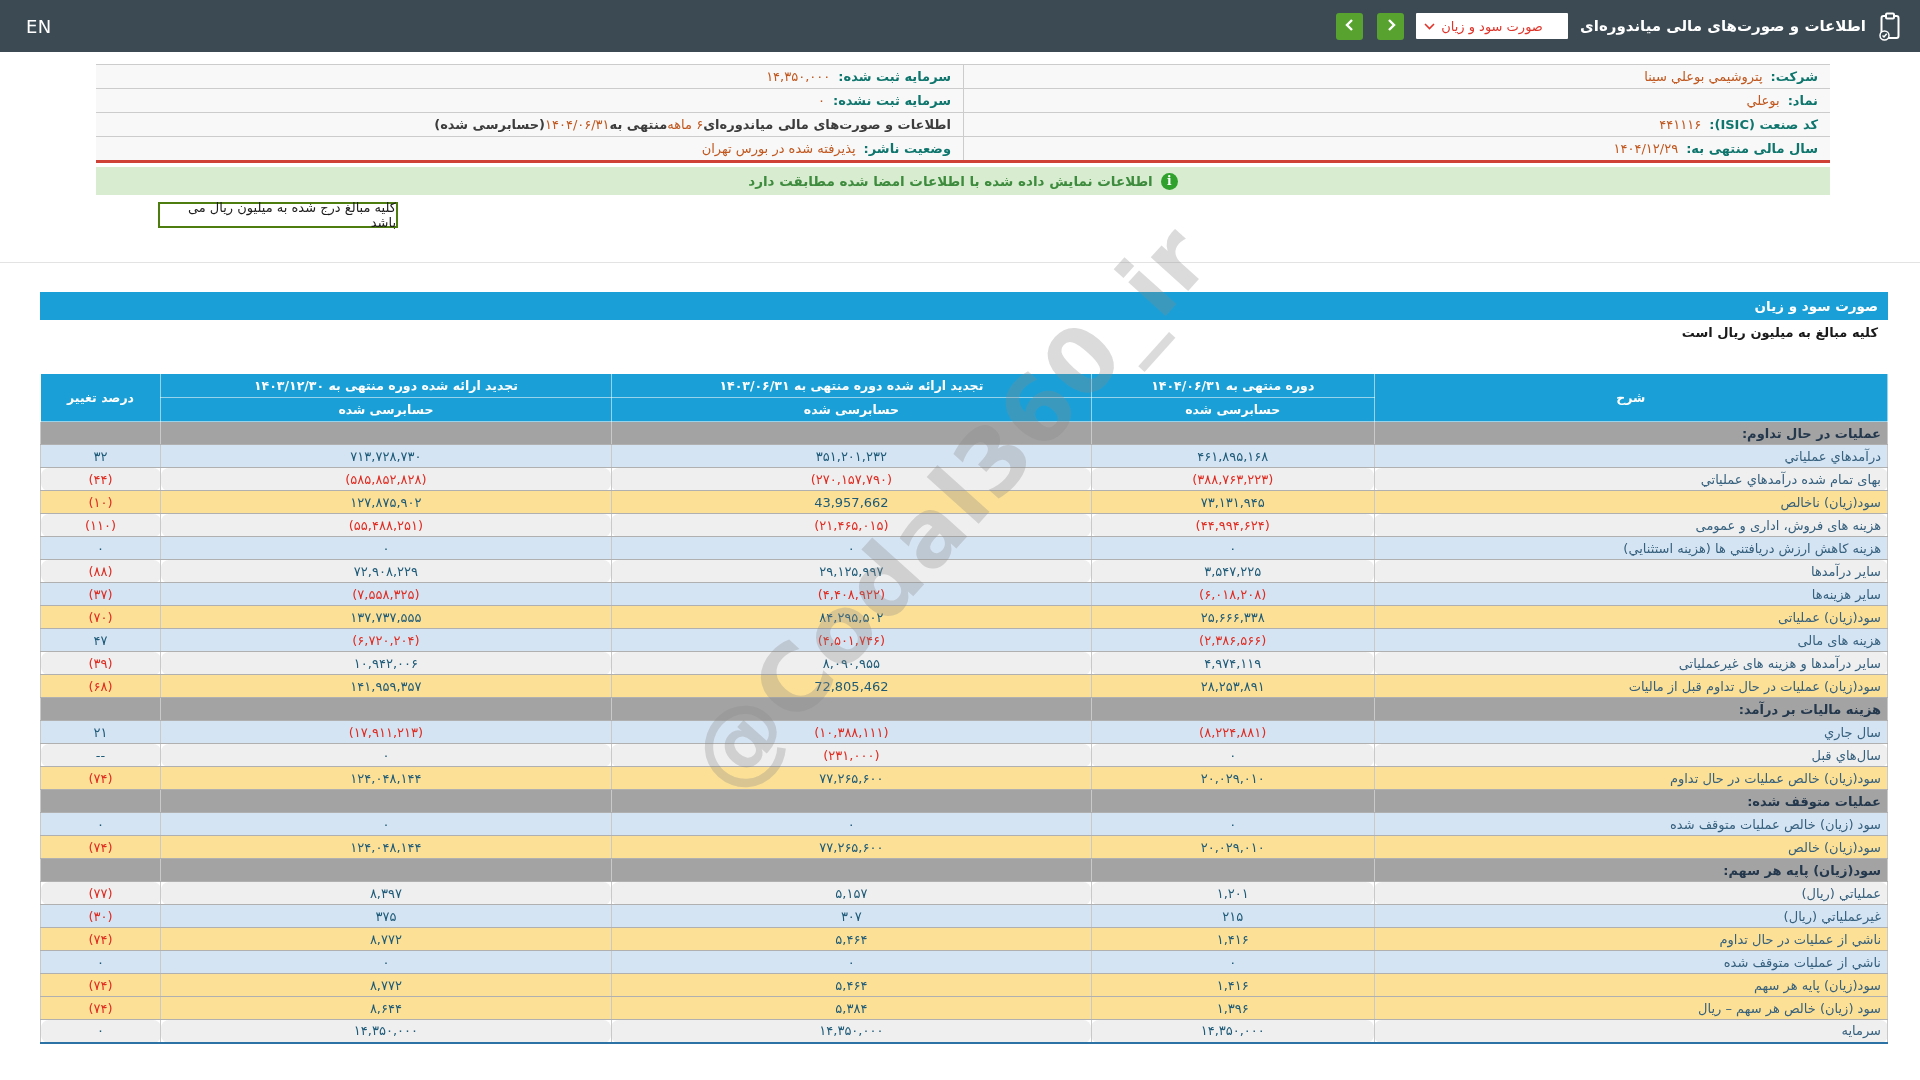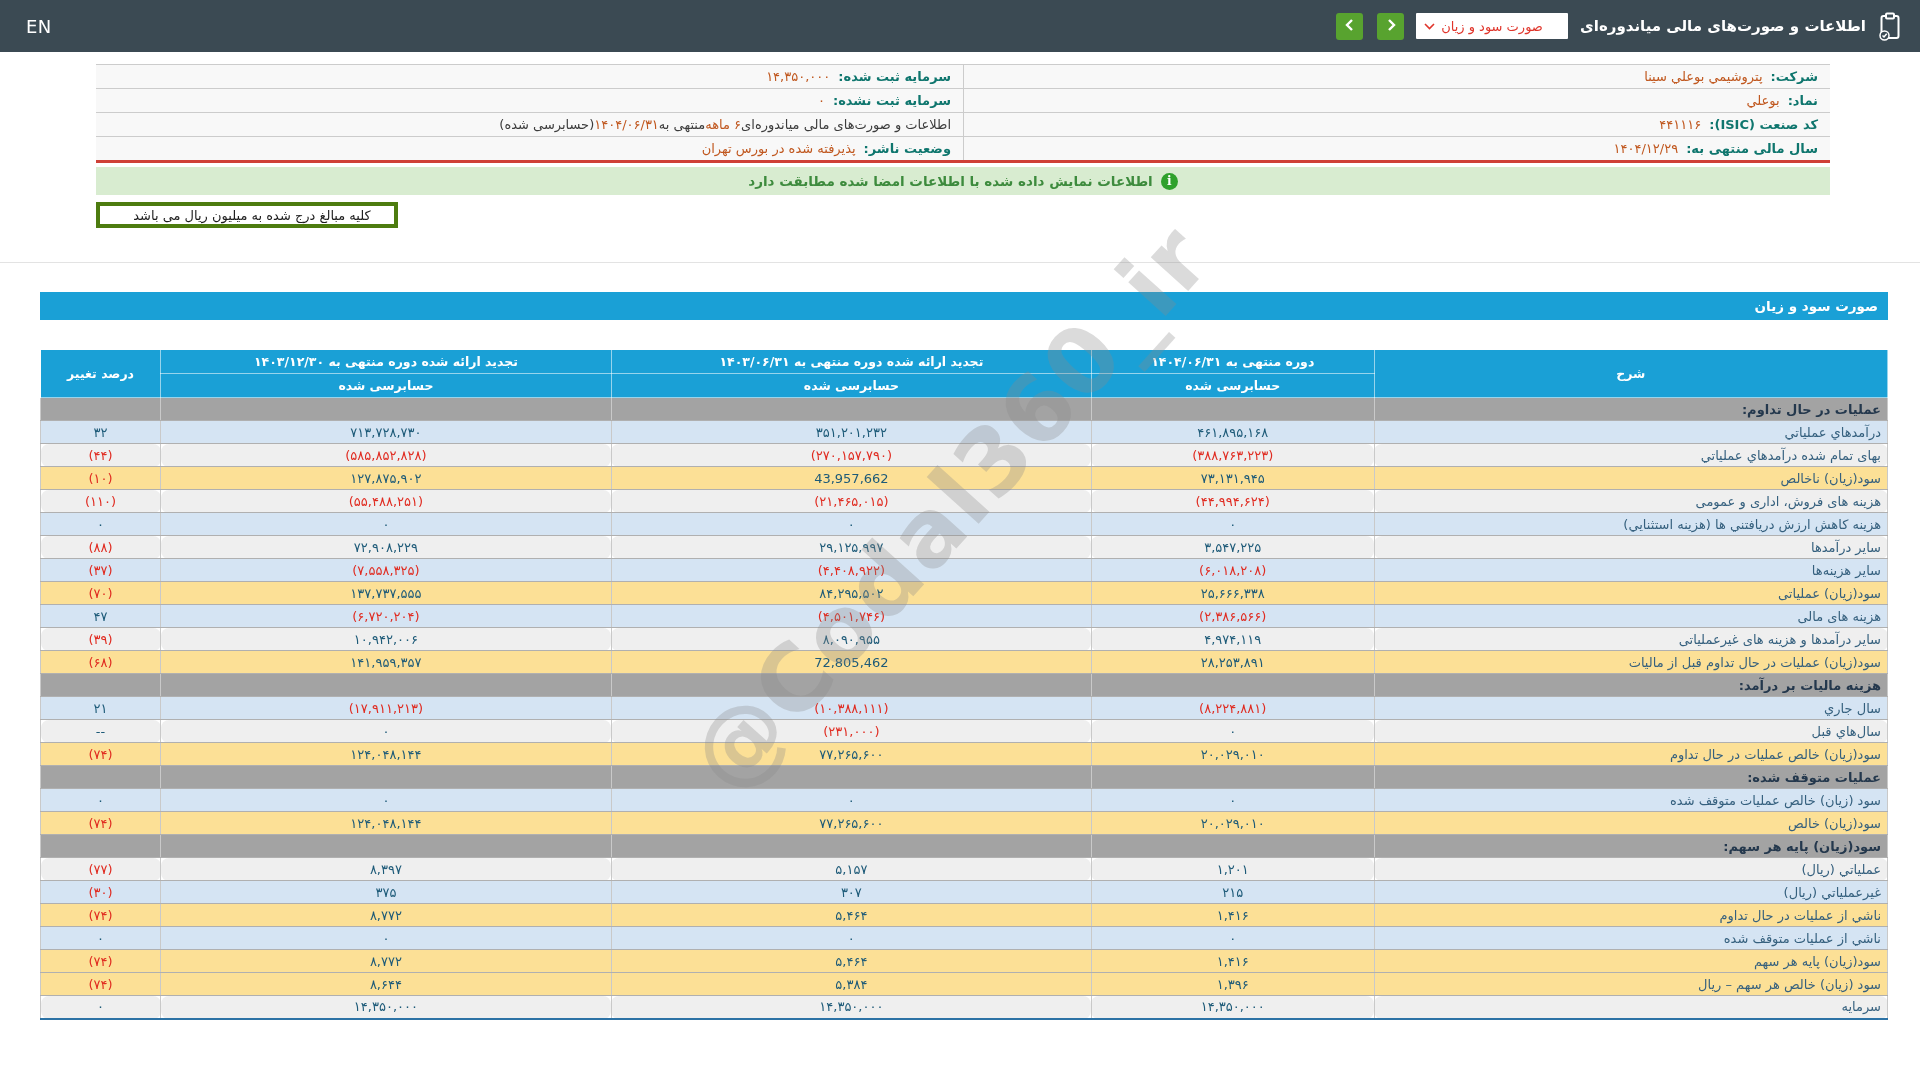--- a/index.html
+++ b/index.html
@@ -24,31 +24,31 @@
   .en-link { color:#fff; font-size:18px; cursor:pointer; letter-spacing:.5px; }
 
   
   .info-grid { margin:12px 90px 0 96px; display:grid; grid-template-columns:1fr 1fr;
                border-bottom:3px solid #cf4037; }
   .info-cell { height:24px; display:flex; align-items:center; padding:0 12px;
                background:#f8f8f8; border-top:1px solid #ccc; font-size:13px; overflow:hidden; white-space:nowrap; }
   .info-cell.col-right { border-left:1px solid #ccc; }
   .info-lbl { font-weight:bold; color:#0f766e; margin-left:8px; }
   .info-val { color:#c0571e; }
-  .seg-dark { color:#3c3c3c; }
+  .seg-dark { color:#3c3c3c;font-weight:bold; }
   .seg-orange { color:#c0571e; }
 
   
   .green-bar { margin:4px 90px 0 96px; background:#d8ecd0; height:28px; display:flex;
                align-items:center; justify-content:center; gap:8px; color:#3d8b3d;
                font-size:13.5px; font-weight:600; }
   .info-circle { width:17px; height:17px; border-radius:50%; background:#2fa12c; color:#fff;
                  font-size:12px; font-weight:bold; display:flex; align-items:center;
                  justify-content:center; font-family:"DejaVu Serif", serif; }
-  .note-box { margin:7px 1522px 0 96px; width:302px; height:26px; border:4px solid #4d7c0f;
+  .note-box { margin:7px 1522px 0 96px; width:240px; height:26px; border:2px solid #4d7c0f;
               display:flex; align-items:center; justify-content:center; font-size:13px; color:#1d1d1d; background:#fff;padding-left:10px; }
   .divider { margin-top:34px; border-bottom:1px solid #e3e3e3; }
 
   
   .statement { margin:29px 32px 0 40px; position:relative; }
   .blue-bar { height:28px; background:#1aa0d6; color:#fff; font-weight:bold; font-size:13.5px;
               display:flex; align-items:center; padding:0 10px; }
   .subtitle { height:24px; display:flex; align-items:center; padding:0 10px; font-weight:bold;
               font-size:13px; color:#1a1a1a; background:#fff; }
   .tbl-wrap { margin-top:29px; }
@@ -154,20 +154,21 @@
 </div>
 
 <div class="note-box">
   <span>کلیه مبالغ درج شده به میلیون ریال می باشد</span>
 </div>
 
 <div class="divider"></div>
 
 <div class="statement">
   <div class="blue-bar">صورت سود و زیان</div>
+  <div class="subtitle">کلیه مبالغ به میلیون ریال است</div>
   <div class="tbl-wrap">
     <table>
       <colgroup>
         <col style="width:27.8%">
           <col style="width:15.3%">
           <col style="width:26%">
           <col style="width:24.4%">
           <col style="width:6.5%">
       </colgroup>
       <thead>

